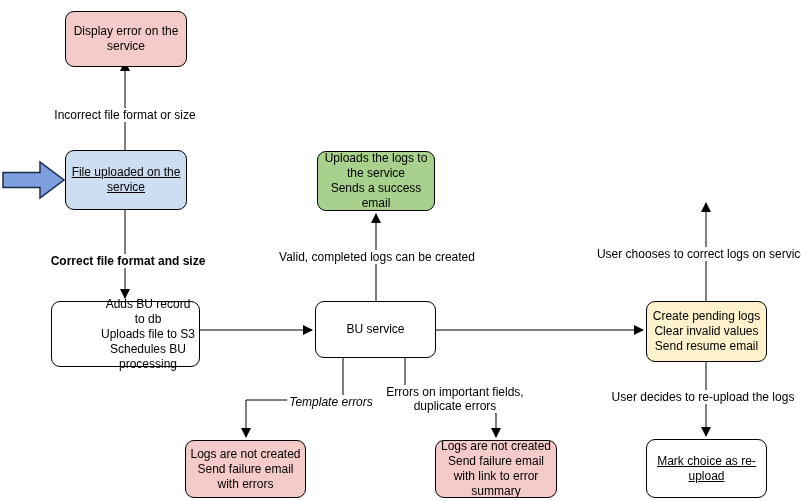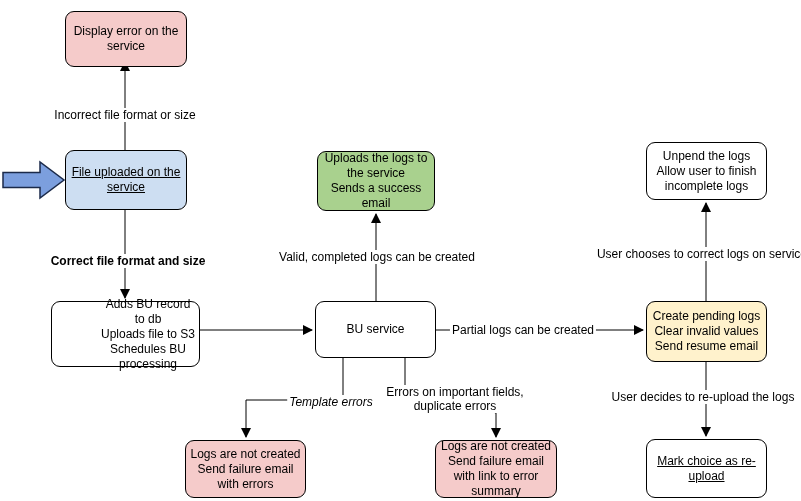--- a/index.html
+++ b/index.html
@@ -59,21 +59,20 @@
       <path d="M706,301 V203" marker-end="url(#ah)"></path>
       <path d="M706,362 V436" marker-end="url(#ah)"></path>
       <path d="M343,358 V400 H246 V437" marker-end="url(#ah)"></path>
       <path d="M405,358 V386 L496,413 V437" marker-end="url(#ah)"></path>
     </g>
   </svg>
 
   <div class="edge-label" style="left:125px; top:115px;">Incorrect file format or size</div>
   <div class="edge-label" style="left:128px; top:261px;font-weight:bold;">Correct file format and size</div>
   <div class="edge-label" style="left:377px; top:257px;">Valid, completed logs can be created</div>
-  <div class="edge-label" style="left:523px; top:330px;">Partial logs can be created</div>
   <div class="edge-label" style="left:331px; top:402px;font-style:italic;">Template errors</div>
   <div class="edge-label wrap" style="left:455px; top:399px;">Errors on important fields, duplicate errors</div>
   <div class="edge-label" style="left:702px; top:254px;">User chooses to correct logs on service</div>
   <div class="edge-label" style="left:703px; top:397px;">User decides to re-upload the logs</div>
 
   <div class="node pink" style="left:65px; top:3px; width:122px; height:56px;margin-top:8px;">
     <span>Display error on the service</span>
   </div>
 
   <div class="node blue" style="left:65px; top:150px; width:122px; height:60px;">
@@ -94,24 +93,20 @@
     <span>Uploads the logs to the service
 Sends a success email</span>
   </div>
 
   <div class="node yellow" style="left:646px; top:301px; width:121px; height:61px;">
     <span>Create pending logs
 Clear invalid values
 Send resume email</span>
   </div>
 
-  <div class="node" style="left:646px; top:142px; width:121px; height:58px;">
-    <span>Unpend the logs
-Allow user to finish incomplete logs</span>
-  </div>
 
   <div class="node" style="left:646px; top:439px; width:121px; height:59px;text-decoration:underline;">
     <span>Mark choice as re-upload</span>
   </div>
 
   <div class="node pink" style="left:185px; top:440px; width:121px; height:58px;">
     <span>Logs are not created
 Send failure email with errors</span>
   </div>
 

